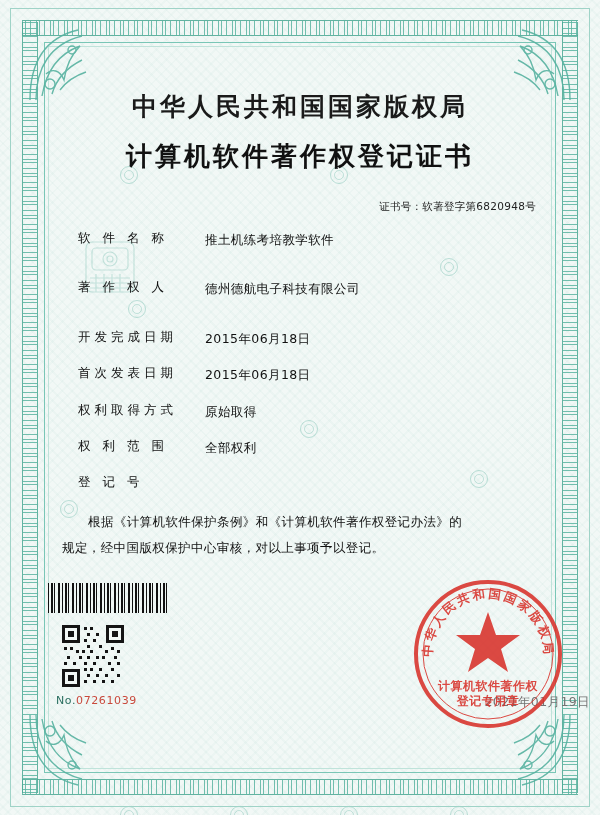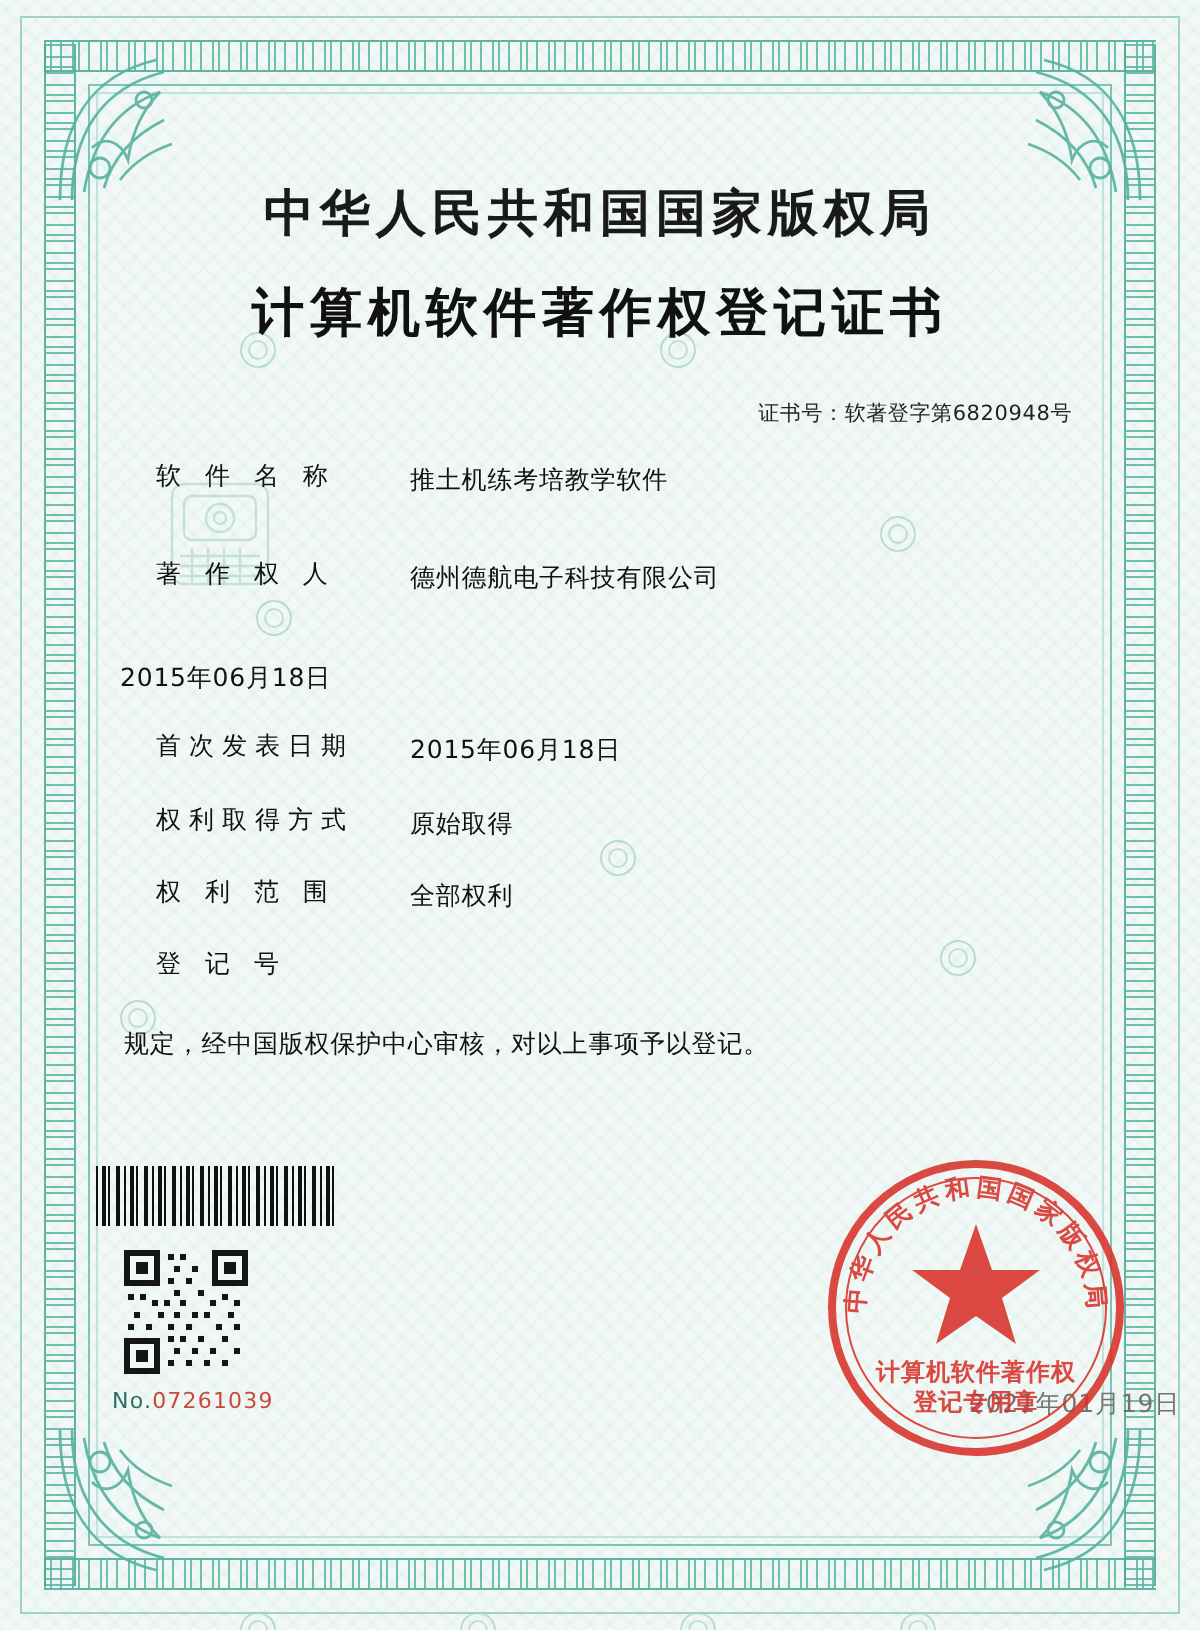--- a/index.html
+++ b/index.html
@@ -382,20 +382,21 @@
           <span>推土机练考培教学软件</span>
         </div>
       </div>
 
       <div class="field-row row-gap-lg">
         <div class="field-label">著 作 权 人</div>
         <div class="field-value">德州德航电子科技有限公司</div>
       </div>
 
       <div class="field-row">
+        <div class="field-label">开发完成日期</div>
         <div class="field-value">2015年06月18日</div>
       </div>
 
       <div class="field-row">
         <div class="field-label">首次发表日期</div>
         <div class="field-value">2015年06月18日</div>
       </div>
 
       <div class="field-row">
         <div class="field-label">权利取得方式</div>
@@ -407,20 +408,21 @@
         <div class="field-value">全部权利</div>
       </div>
 
       <div class="field-row">
         <div class="field-label">登 记 号</div>
       </div>
 
     </div>
 
     <div class="statement">
+      <span class="indent">根据《计算机软件保护条例》和《计算机软件著作权登记办法》的</span>
       <span>规定，经中国版权保护中心审核，对以上事项予以登记。</span>
     </div>
 
   </div>
 
   <div class="barcode"></div>
 
   <div class="qr">
     <svg viewBox="0 0 62 62" xmlns="http://www.w3.org/2000/svg">
       <rect width="62" height="62" fill="#ffffff" fill-opacity="0"></rect>

